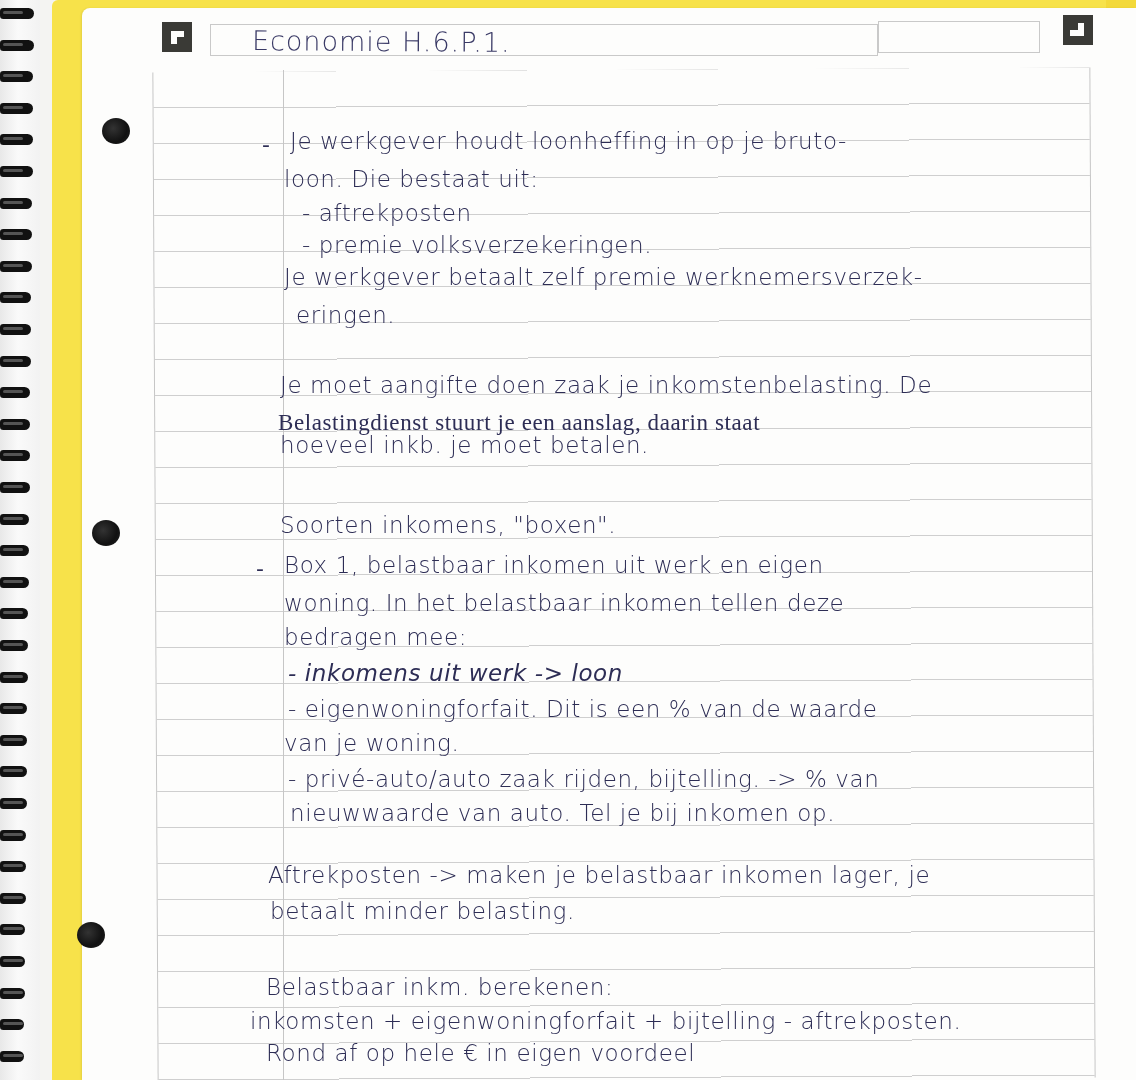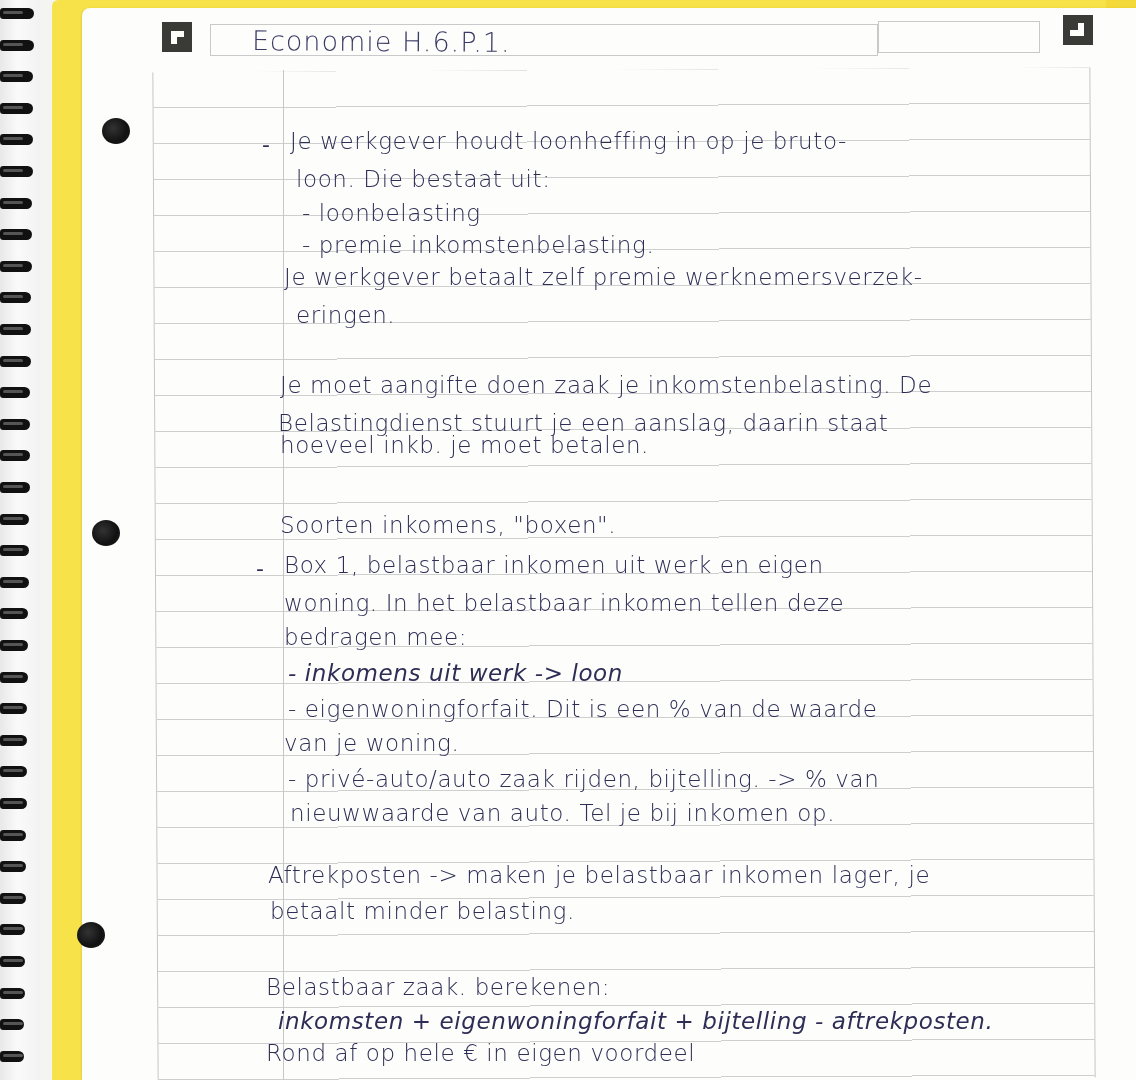--- a/index.html
+++ b/index.html
@@ -146,36 +146,36 @@
 <div class="header-box"></div>
 <div class="header-box-small"></div>
 <div class="title">Economie H.6.P.1.</div>
 
 <div class="ruled"></div>
 <div class="margin-line"></div>
 
 <div id="notes">
     <span class="bullet" style="left: 262px; top: 132px;">-</span>
     <div class="note" style="left: 290px; top: 128px;">Je werkgever houdt loonheffing in op je bruto-</div>
-    <div class="note" style="left: 284px; top: 166px; margin-left: 12px;">loon. Die bestaat uit:</div>
-    <div class="note" style="left: 302px; top: 200px;">- loonbelasting</div>
-    <div class="note" style="left: 302px; top: 232px;">- premie inkomstenbelasting.</div>
+    <div class="note" style="left: 284px; top: 166px;">loon. Die bestaat uit:</div>
+    <div class="note" style="left: 302px; top: 200px;">- aftrekposten</div>
+    <div class="note" style="left: 302px; top: 232px;">- premie volksverzekeringen.</div>
     <div class="note" style="left: 284px; top: 264px;">Je werkgever betaalt zelf premie werknemersverzek-</div>
     <div class="note" style="left: 296px; top: 302px;">eringen.</div>
     <div class="note" style="left: 280px; top: 372px;">Je moet aangifte doen zaak je inkomstenbelasting. De</div>
-    <div class="note" style="left: 278px; top: 410px;">Belastingdienst stuurt je een aanslag, daarin staat</div>
+    <div class="note" style="left: 278px; top: 410px; font-family: Liberation Serif, serif;">Belastingdienst stuurt je een aanslag, daarin staat</div>
     <div class="note" style="left: 280px; top: 432px;">hoeveel inkb. je moet betalen.</div>
     <div class="note" style="left: 280px; top: 512px;">Soorten inkomens, "boxen".</div>
     <span class="bullet" style="left: 256px; top: 556px;">-</span>
     <div class="note" style="left: 284px; top: 552px;">Box 1, belastbaar inkomen uit werk en eigen</div>
     <div class="note" style="left: 284px; top: 590px; text-align: center;">woning. In het belastbaar inkomen tellen deze</div>
     <div class="note" style="left: 284px; top: 624px;">bedragen mee:</div>
     <div class="note" style="left: 288px; top: 660px; font-style: italic;">- inkomens uit werk -&gt; loon</div>
     <div class="note" style="left: 288px; top: 696px;">- eigenwoningforfait. Dit is een % van de waarde</div>
     <div class="note" style="left: 284px; top: 730px;">van je woning.</div>
     <div class="note" style="left: 288px; top: 766px;">- privé-auto/auto zaak rijden, bijtelling. -&gt; % van</div>
     <div class="note" style="left: 290px; top: 800px;">nieuwwaarde van auto. Tel je bij inkomen op.</div>
     <div class="note" style="left: 268px; top: 862px;">Aftrekposten -&gt; maken je belastbaar inkomen lager, je</div>
     <div class="note" style="left: 270px; top: 898px;">betaalt minder belasting.</div>
-    <div class="note" style="left: 266px; top: 974px;">Belastbaar zaak. berekenen:</div>
-    <div class="note" style="left: 278px; top: 1008px; font-style: italic;">inkomsten + eigenwoningforfait + bijtelling - aftrekposten.</div>
+    <div class="note" style="left: 266px; top: 974px;">Belastbaar inkm. berekenen:</div>
+    <div class="note" style="left: 250px; top: 1008px;">inkomsten + eigenwoningforfait + bijtelling - aftrekposten.</div>
     <div class="note" style="left: 266px; top: 1040px;">Rond af op hele € in eigen voordeel</div>
   </div>
 
 </body></html>

